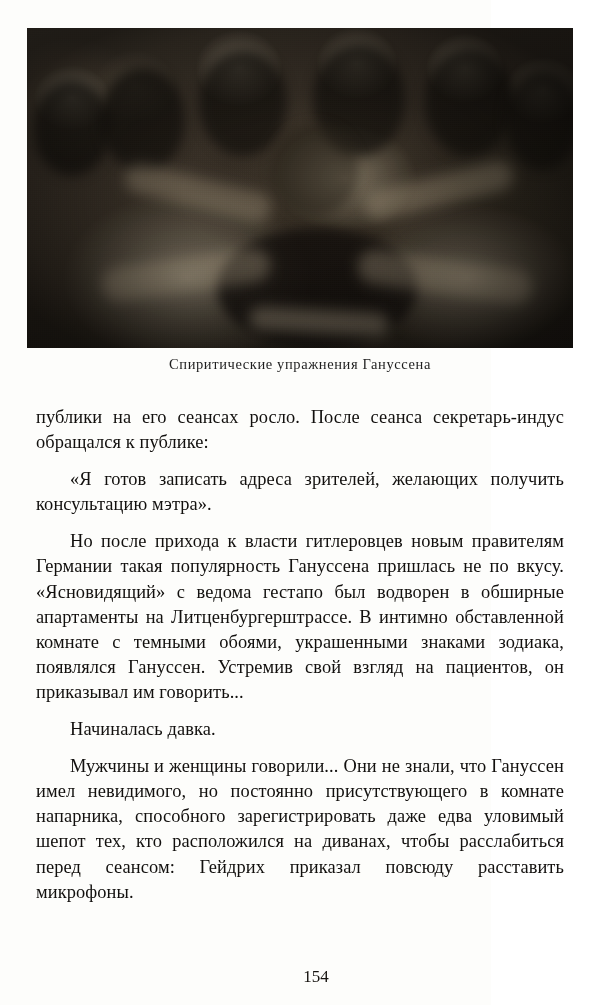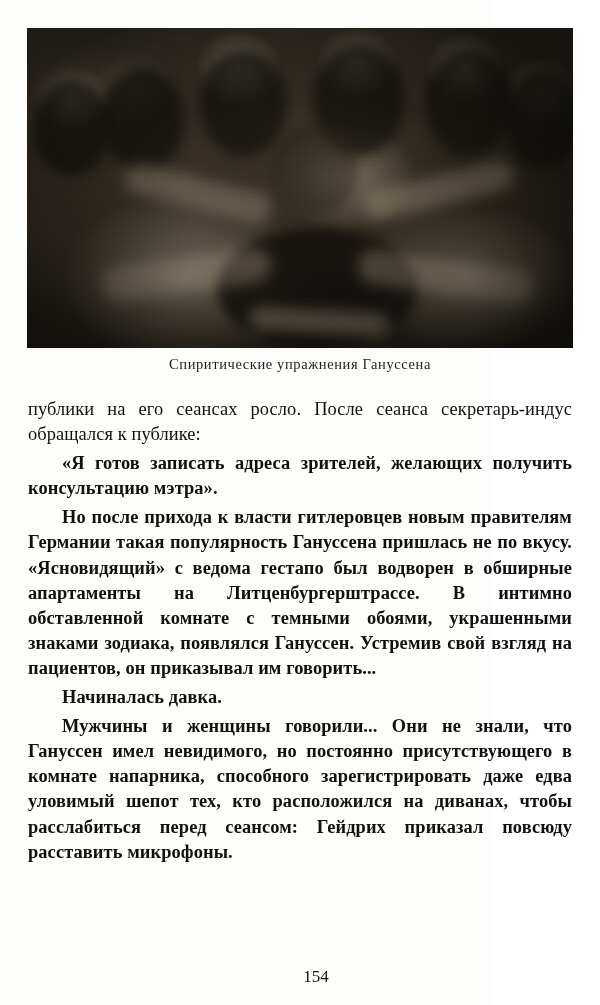--- a/index.html
+++ b/index.html
@@ -88,25 +88,24 @@
     top: 393px;
     width: 552px;
     font-size: 18.4px;
     line-height: 25.1px;
     text-align: justify;
     text-justify: inter-word;
     color: #12100e;
     letter-spacing: 0.1px;
   }
   .body-text p {
-    margin: 4px;
+    margin: 12px;
   }
   .body-text p.indent {
     text-indent: 34px;
-    font-weight: bold;
   }
   .page-number {
     position: absolute;
     left: 16px;
     top: 967px;
     width: 600px;
     text-align: center;
     font-size: 17px;
     color: #16130f;
   }

